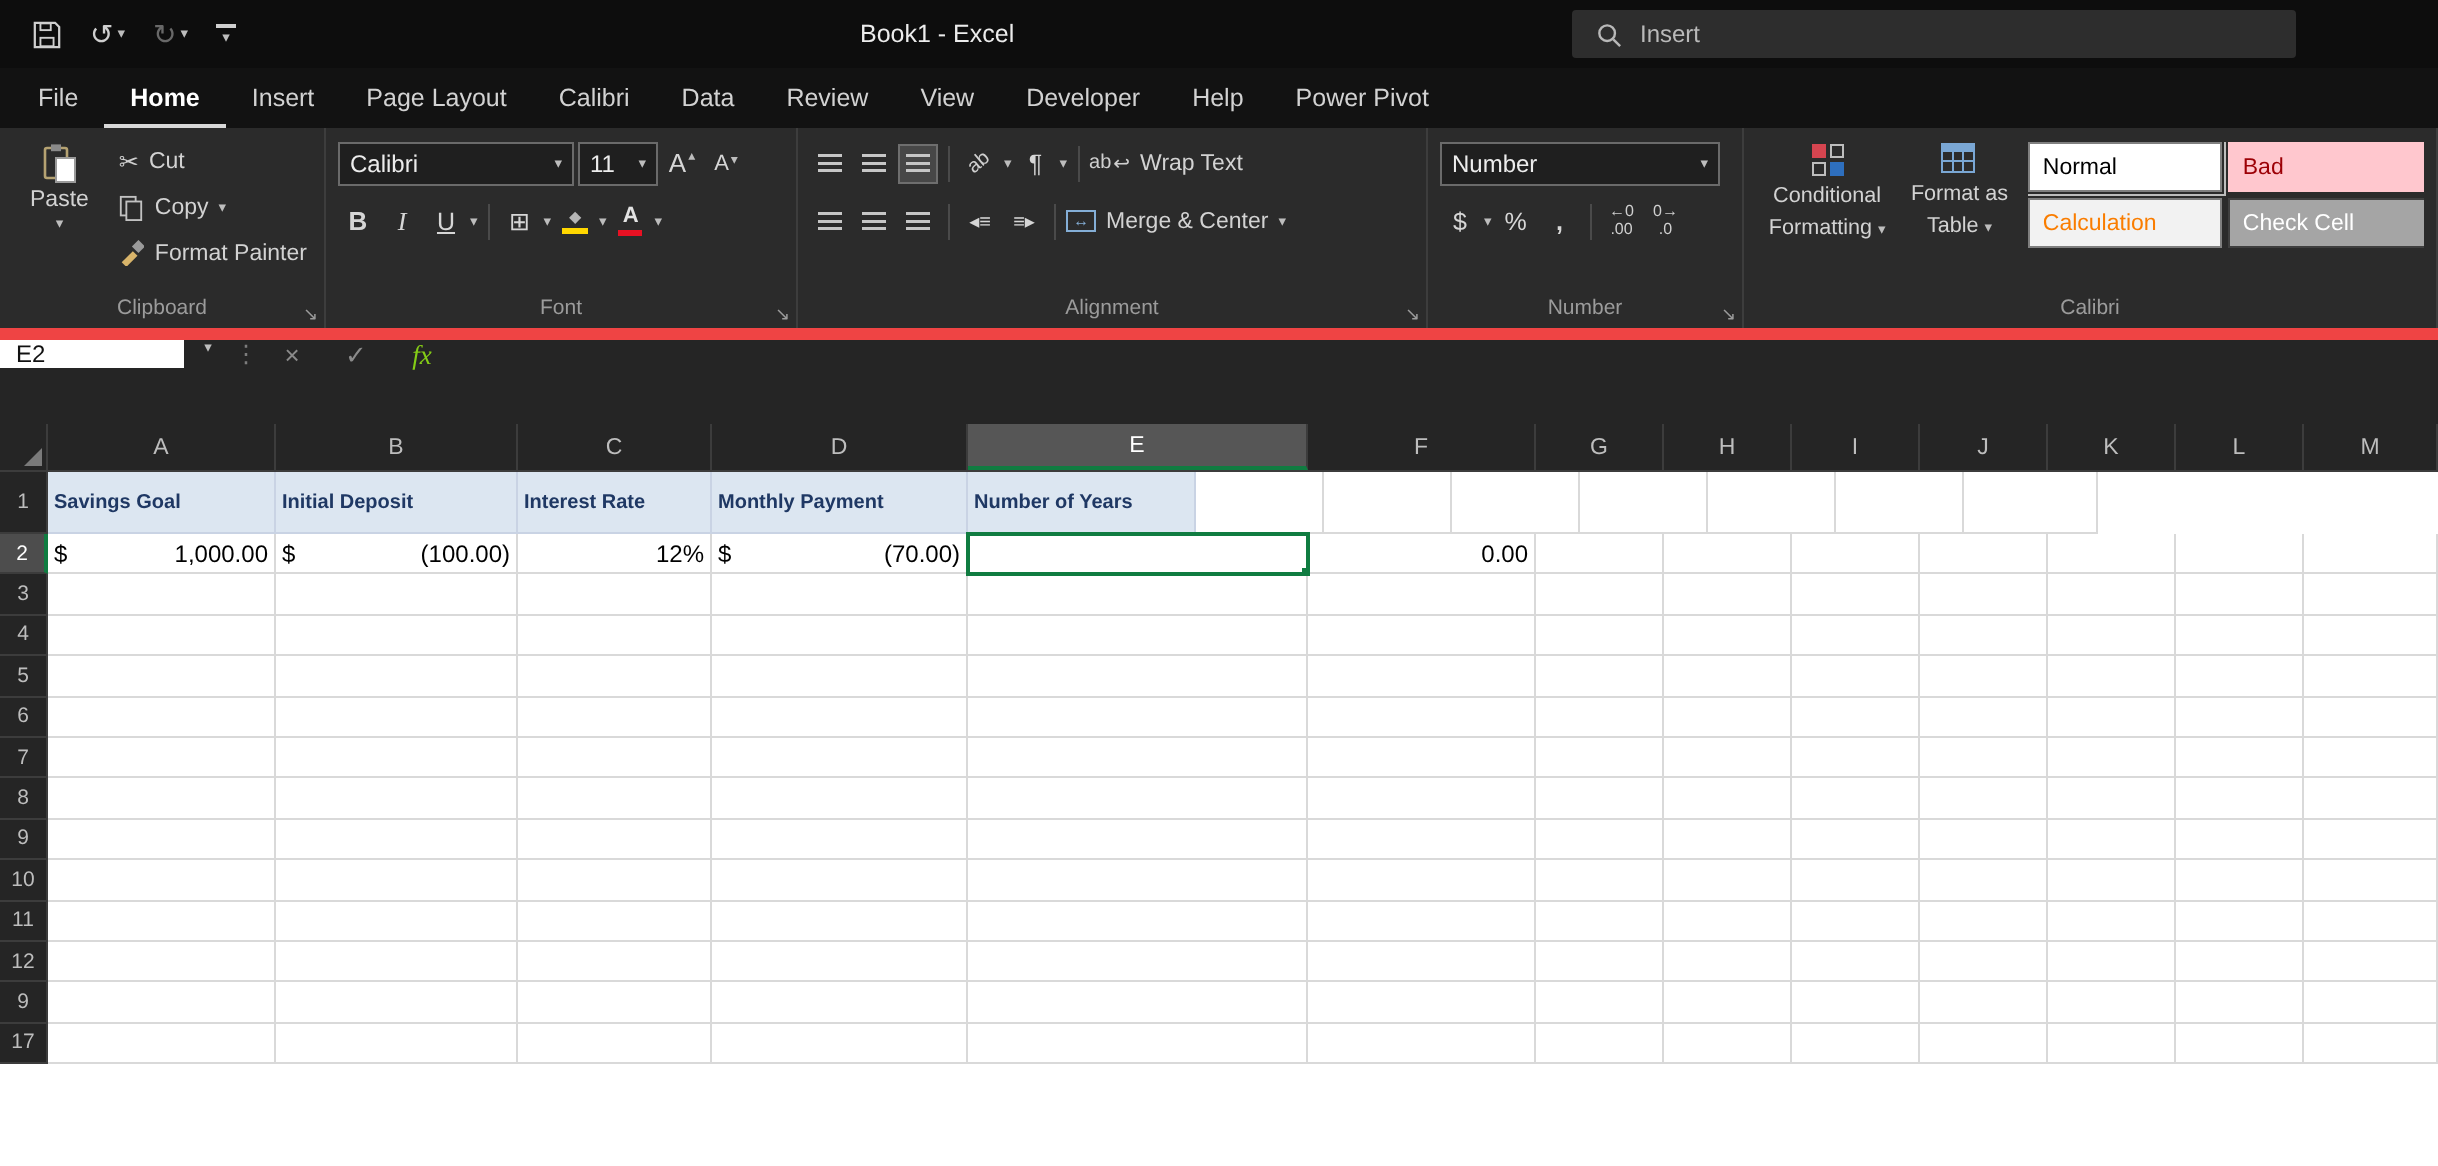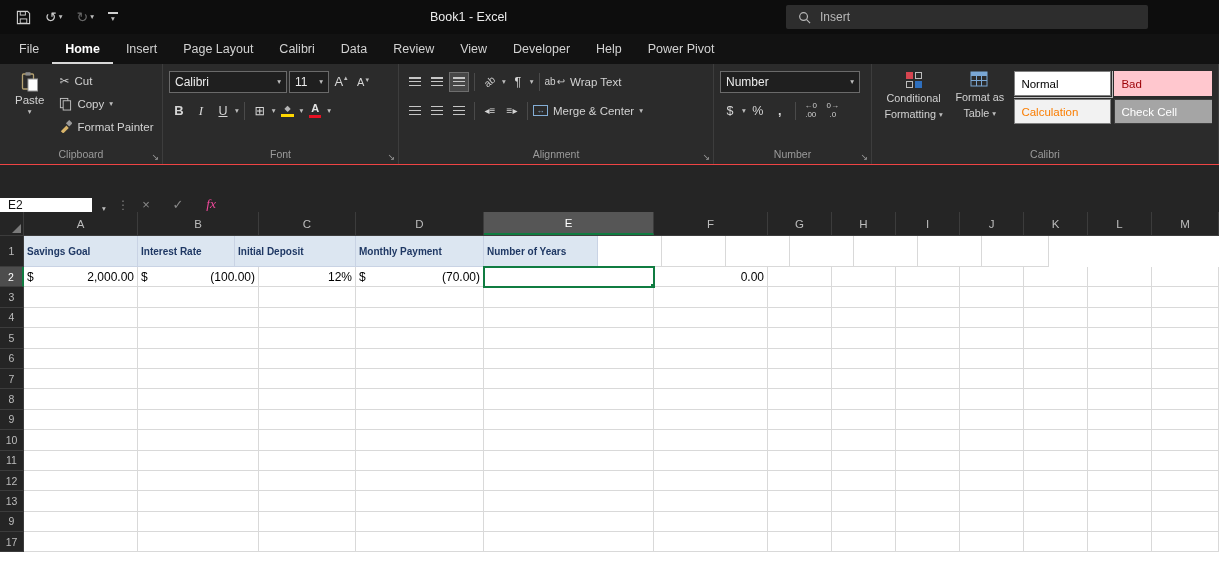--- a/index.html
+++ b/index.html
@@ -63,26 +63,26 @@
   .lbl { font-size: 11.5px; white-space: nowrap; }
 
   .cfbtn { width: 72px; text-align: center; font-size: 10.8px; line-height: 1.25; display: flex; flex-direction: column; align-items: center; gap: 3px; padding-top: 2px; }
   .cfbtn .l2 { display: flex; align-items: center; gap: 3px; }
   .gallery { display: grid; grid-template-columns: 97px 100px; grid-auto-rows: 25px; gap: 3px; margin: 2px 0 0 4px; overflow: hidden; }
   .style-cell { border: 1px solid transparent; display: flex; align-items: center; padding: 0 6px; font-size: 11.5px; white-space: nowrap; overflow: hidden; }
   .style-cell.sel { outline: 1px solid #bdbdbd; outline-offset: 1px; }
   .styles-content { overflow: hidden; }
 
   
-  .formulabar { height: 48px; background: #252525; display: flex; align-items: flex-end; border-top: 1px solid #ef4444; }
+  .formulabar { height: 48px; background: #252525; display: flex; align-items: flex-start; border-top: 6px solid #ef4444; }
   .namebox { width: 92px; background: #fff; color: #111; font-size: 12px; display: flex; align-items: center; padding-left: 8px; }
   .nb-caret { width: 24px; display: flex; align-items: center; justify-content: center; color: #9a9a9a; }
   .fb-handle { width: 14px; display: flex; align-items: center; justify-content: center; color: #7d7d7d; font-size: 12px; }
   .fb-x, .fb-check { width: 32px; display: flex; align-items: center; justify-content: center; color: #8a8a8a; font-size: 13px; }
-  .fb-fx { width: 34px; display: flex; align-items: center; justify-content: center; color: #ec4899; font-family: "Liberation Serif", serif; font-style: italic; font-size: 13.5px; }
+  .fb-fx { width: 34px; display: flex; align-items: center; justify-content: center; color: #84cc16; font-family: "Liberation Serif", serif; font-style: italic; font-size: 13.5px; }
   .fb-input { flex: 1; background: #fff; color: #111; font-size: 12px; display: flex; align-items: center; padding-left: 6px; }
 
   
   .grid { background: #fff; }
   .colheaders { display: flex; height: 24px; background: #252525; border-bottom: 1px solid #3c3c3c; }
   .corner { width: 24px; flex: none; border-right: 1px solid #3c3c3c; position: relative; }
   .corner .tri { position: absolute; right: 2px; bottom: 2px; width: 0; height: 0; border-left: 9px solid transparent; border-bottom: 9px solid #7a7a7a; }
   .colhdr { flex: none; border-right: 1px solid #3c3c3c; color: #bdbdbd; font-size: 11.5px; display: flex; align-items: center; justify-content: center; }
   .colhdr.sel { background: #565656; color: #fff; border-bottom: 2px solid var(--green, #107C41); }
   .grow { display: flex; flex-wrap: nowrap; }
@@ -414,37 +414,37 @@
       <div class="colhdr" style="width: 64px;">I</div>
       <div class="colhdr" style="width: 64px;">J</div>
       <div class="colhdr" style="width: 64px;">K</div>
       <div class="colhdr" style="width: 64px;">L</div>
       <div class="colhdr" style="width: 67px;">M</div>
     </div>
   <div class="gridbody">
       <div class="grow" style="height: 31px;">
         <div class="rowhdr">1</div>
         <div class="cell hcell" style="width: 114px;">Savings Goal</div>
+        <div class="cell hcell" style="width: 121px;">Initial Deposit</div>
         <div class="cell hcell" style="width: 97px;">Interest Rate</div>
-        <div class="cell hcell" style="width: 121px;">Initial Deposit</div>
         <div class="cell hcell" style="width: 128px;">Monthly Payment</div>
         <div class="cell hcell" style="width: 114px;">Number of Years</div>
         <div class="cell" style="width: 64px;"></div>
         <div class="cell" style="width: 64px;"></div>
         <div class="cell" style="width: 64px;"></div>
         <div class="cell" style="width: 64px;"></div>
         <div class="cell" style="width: 64px;"></div>
         <div class="cell" style="width: 64px;"></div>
         <div class="cell" style="width: 67px;"></div>
       </div>
       <div class="grow" style="height: 20.4px;">
         <div class="rowhdr sel">2</div>
         <div class="cell acct" style="width: 114px;">
           <span>$</span>
-          <span>2,000.00</span>
+          <span>1,000.00</span>
         </div>
         <div class="cell acct" style="width: 121px;">
           <span>$</span>
           <span>(100.00)</span>
         </div>
         <div class="cell num" style="width: 97px;">12%</div>
         <div class="cell acct" style="width: 128px;">
           <span>$</span>
           <span>(70.00)</span>
         </div>
@@ -614,36 +614,20 @@
         <div class="cell" style="width: 114px;"></div>
         <div class="cell" style="width: 64px;"></div>
         <div class="cell" style="width: 64px;"></div>
         <div class="cell" style="width: 64px;"></div>
         <div class="cell" style="width: 64px;"></div>
         <div class="cell" style="width: 64px;"></div>
         <div class="cell" style="width: 64px;"></div>
         <div class="cell" style="width: 67px;"></div>
       </div>
       <div class="grow" style="height: 20.4px;">
-        <div class="rowhdr">13</div>
-        <div class="cell" style="width: 114px;"></div>
-        <div class="cell" style="width: 121px;"></div>
-        <div class="cell" style="width: 97px;"></div>
-        <div class="cell" style="width: 128px;"></div>
-        <div class="cell" style="width: 170px;"></div>
-        <div class="cell" style="width: 114px;"></div>
-        <div class="cell" style="width: 64px;"></div>
-        <div class="cell" style="width: 64px;"></div>
-        <div class="cell" style="width: 64px;"></div>
-        <div class="cell" style="width: 64px;"></div>
-        <div class="cell" style="width: 64px;"></div>
-        <div class="cell" style="width: 64px;"></div>
-        <div class="cell" style="width: 67px;"></div>
-      </div>
-      <div class="grow" style="height: 20.4px;">
         <div class="rowhdr">9</div>
         <div class="cell" style="width: 114px;"></div>
         <div class="cell" style="width: 121px;"></div>
         <div class="cell" style="width: 97px;"></div>
         <div class="cell" style="width: 128px;"></div>
         <div class="cell" style="width: 170px;"></div>
         <div class="cell" style="width: 114px;"></div>
         <div class="cell" style="width: 64px;"></div>
         <div class="cell" style="width: 64px;"></div>
         <div class="cell" style="width: 64px;"></div>

